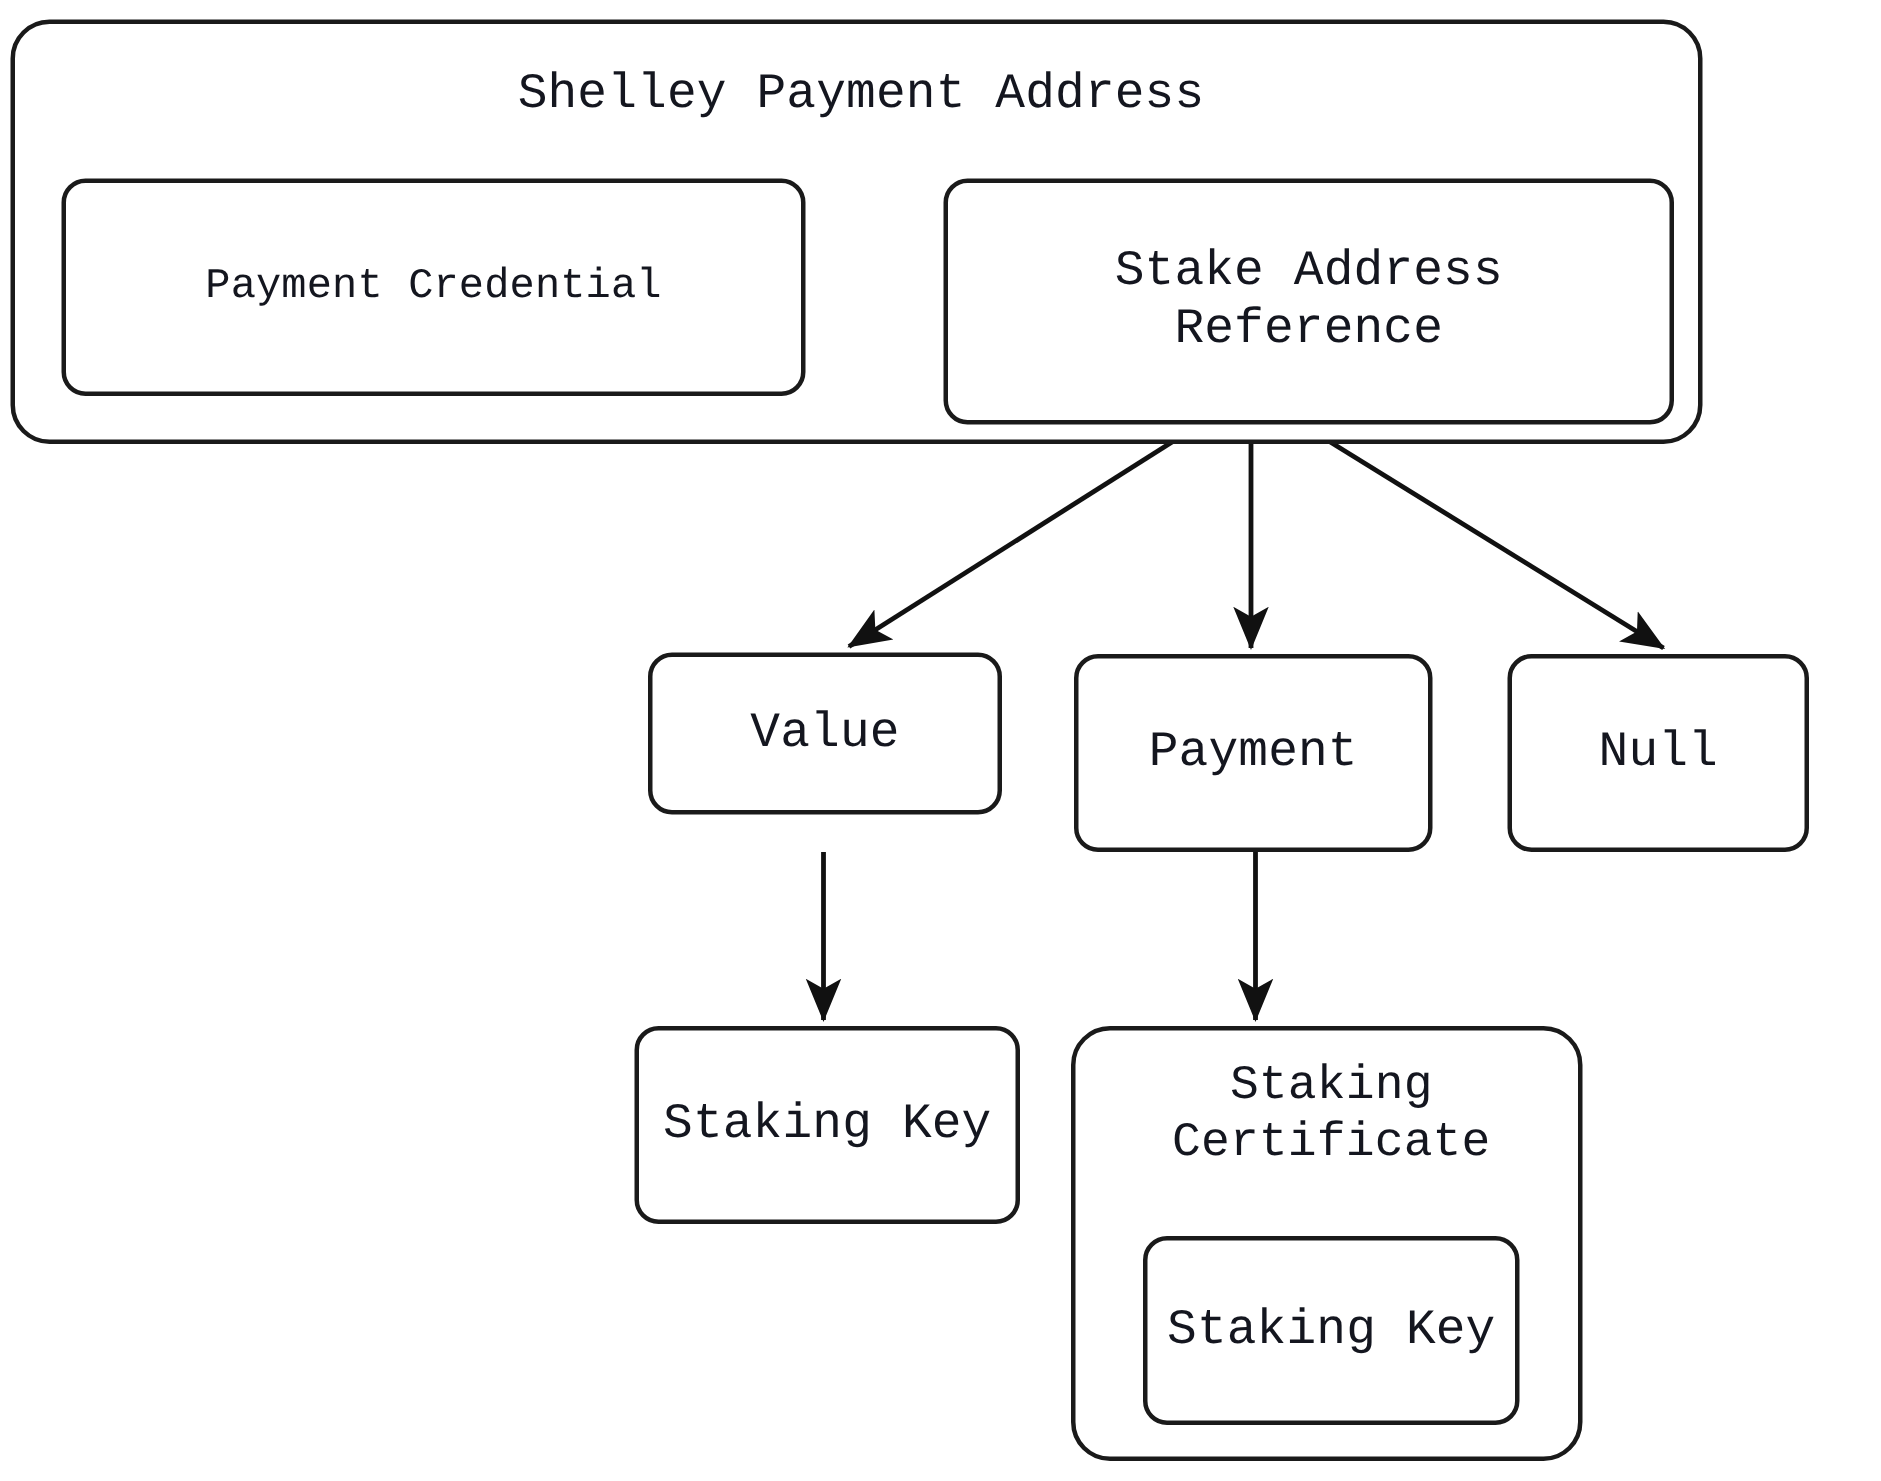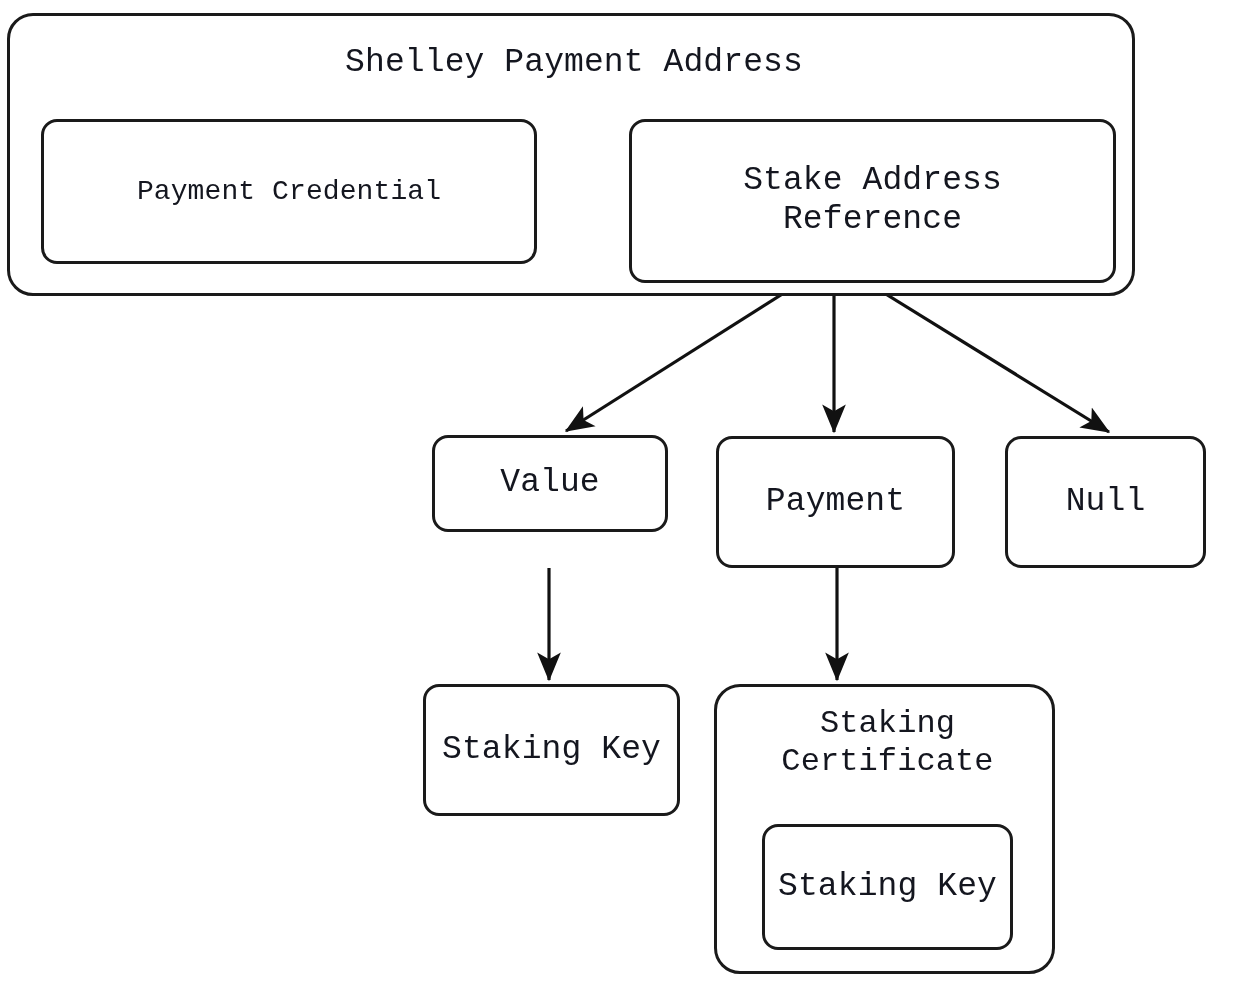--- a/index.html
+++ b/index.html
@@ -75,21 +75,21 @@
     height: 164px;
     margin-left: 24px;
   }
   #stake-address-reference-node .node-label { font-size: 33px; }
 
   
   #value-node {
     left: 432px;
     top: 435px;
     width: 236px;
-    height: 97px;
+    height: 108px;
   }
   #pointer-node {
     left: 716px;
     top: 436px;
     width: 239px;
     height: 132px;
   }
   #null-node {
     left: 1005px;
     top: 436px;

